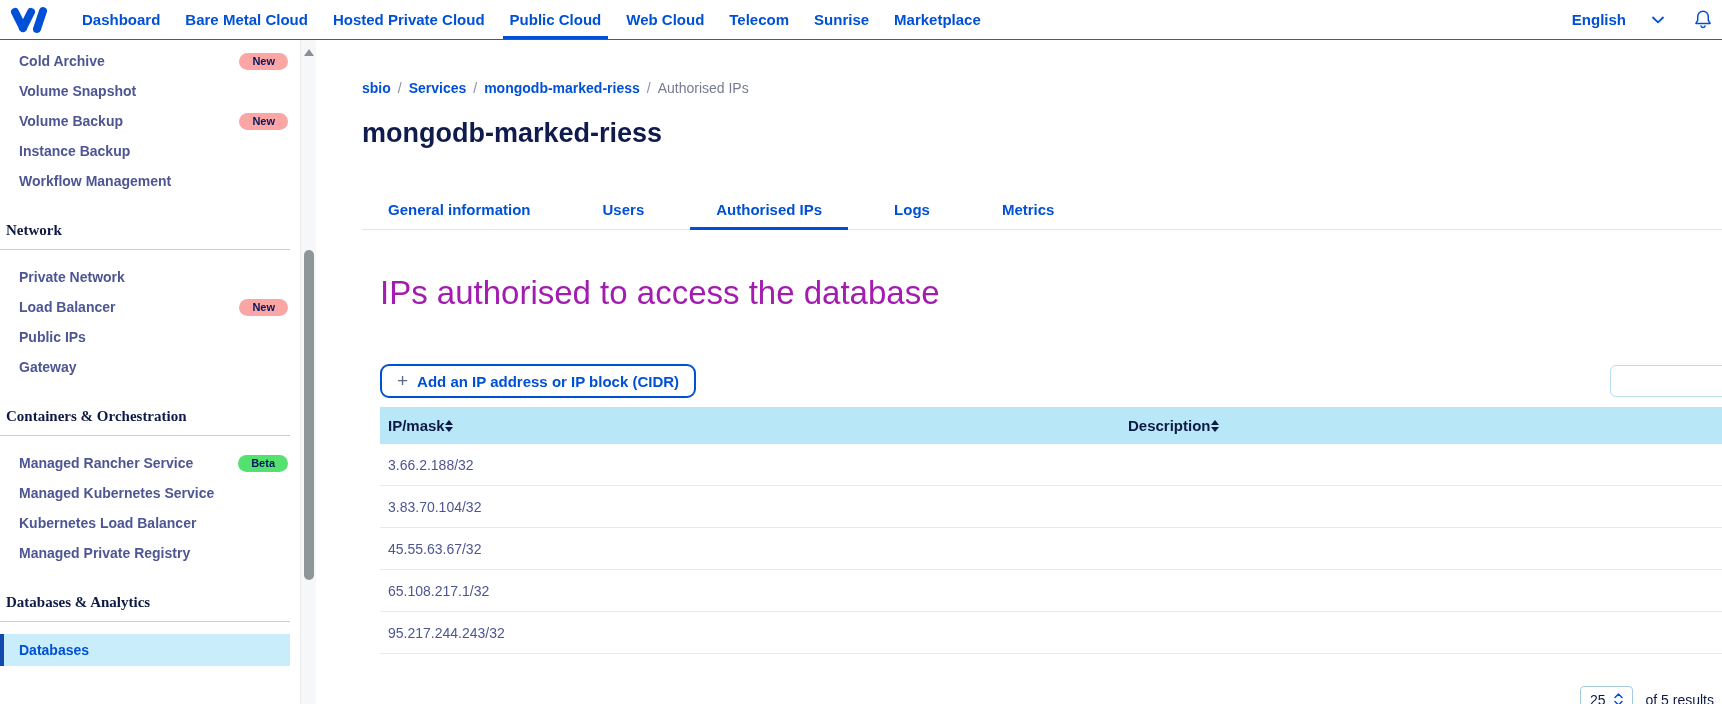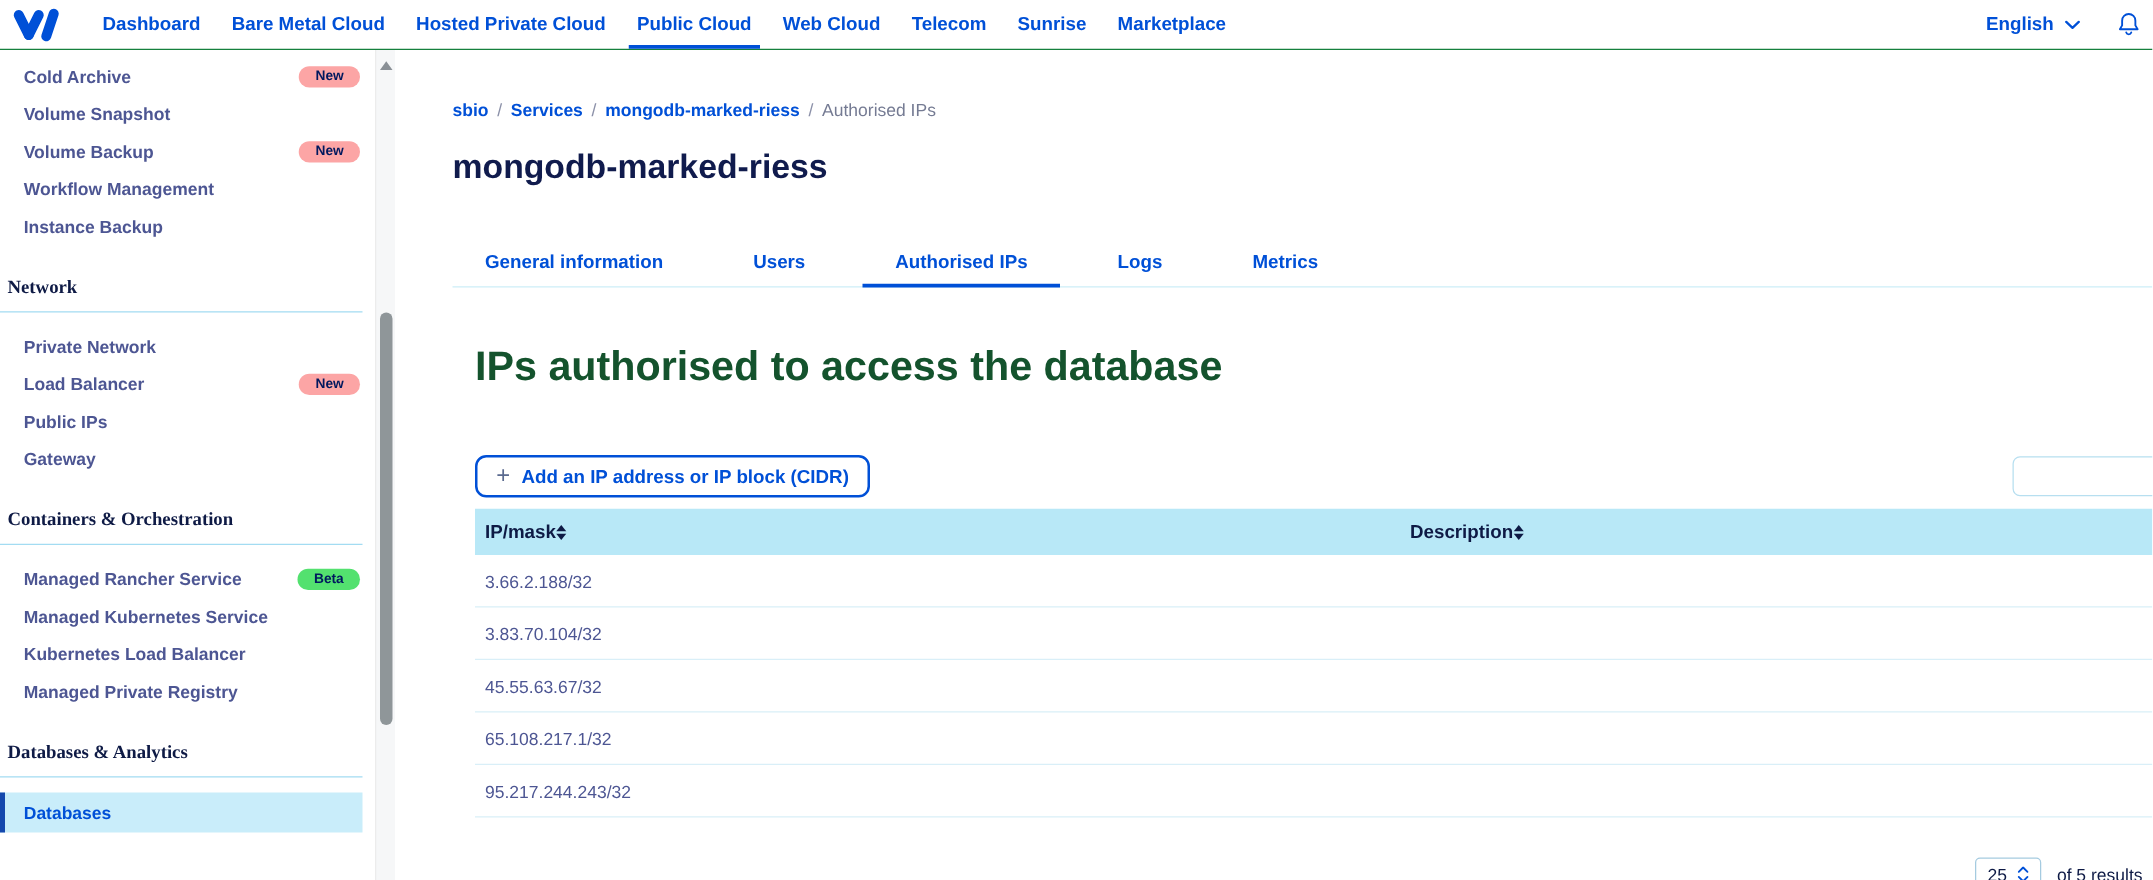--- a/index.html
+++ b/index.html
@@ -6,21 +6,21 @@
   html,body { width:1722px; height:704px; overflow:hidden; background:#fff;
     font-family:"Liberation Sans", sans-serif; }
 
   
   .topbar { height:40px; display:flex; align-items:center; border-bottom:1px solid #15803d; background:#fff; position:relative; }
   .logo { margin-left:8px; display:flex; align-items:center; cursor:pointer; }
   .primary-nav { display:flex; gap:25px; margin-left:30px; height:100%; align-items:center; }
   .nav-item { font-size:15px; font-weight:700; color:#0050d7; position:relative; height:100%; display:flex; align-items:center; cursor:pointer; white-space:nowrap; }
   .nav-item.active::after { content:""; position:absolute; left:-7px; right:-7px; bottom:0; height:3px; background:#0050d7; }
   .topbar-right { margin-left:auto; display:flex; align-items:center; gap:30px; padding-right:10px; }
-  .lang { display:flex; align-items:center; gap:9px; color:#0050d7; font-size:15px; font-weight:600; cursor:pointer; }
+  .lang { display:flex; align-items:center; gap:26px; color:#0050d7; font-size:15px; font-weight:600; cursor:pointer; }
   .bell { display:flex; align-items:center; cursor:pointer; }
 
   
   .layout { display:flex; height:664px; }
 
   
   .sidebar { width:300px; padding-top:6px; overflow:hidden; background:#fff; flex:none; }
   .side-item { height:30px; display:flex; align-items:center; padding-left:19px; font-size:14px; font-weight:600; color:#4d5693; cursor:pointer; }
   .badge { margin-left:auto; margin-right:12px; font-size:11px; font-weight:700; color:#00185e; padding:3px 13px; border-radius:11px; line-height:1; }
   .badge-new { background:#fca5a5; }
@@ -39,21 +39,21 @@
   .breadcrumb a { color:#0050d7; font-weight:700; text-decoration:none; cursor:pointer; }
   .crumb-sep { margin:0 7px; color:#8b90a8; font-weight:400; }
   .crumb-current { color:#757b93; }
   h1 { margin-top:20px; font-size:27px; line-height:32px; font-weight:700; color:#101b4d; }
 
   .tabs { margin-top:52px; display:flex; border-bottom:1px solid #cdeef8; }
   .tab { padding:0 26px 10px; margin-right:20px; font-size:15px; line-height:18px; font-weight:700; color:#0050d7; position:relative; cursor:pointer; white-space:nowrap; }
   .tab.active::after { content:""; position:absolute; left:0; right:0; bottom:-1px; height:3px; background:#0050d7; }
 
   .panel { padding-left:18px; }
-  h2 { margin-top:43px; font-size:33px; line-height:40px; font-weight:700; color:#14532d; }
+  h2 { margin-top:43px; font-size:33px; line-height:40px; font-weight:400; color:#a21caf; }
 
   .toolbar { margin-top:51px; height:34px; position:relative; display:flex; align-items:center; }
   .add-btn { display:inline-flex; align-items:center; gap:9px; height:34px; padding:0 15px; background:#fff; border:2px solid #0050d7; border-radius:9px; color:#0050d7; font-size:15px; font-weight:700; cursor:pointer; font-family:inherit; }
   .plus-glyph { font-size:19px; font-weight:400; color:#5a6a8f; line-height:1; margin-top:-2px; }
   .table-search { position:absolute; right:-28px; top:1px; width:140px; height:32px; border:1px solid #b7dff0; border-radius:6px; background:#fff; outline:none; padding:0 8px; font-family:inherit; }
 
   .datagrid { margin-top:9px; }
   .dg-header { height:37px; background:#b8e8f7; display:flex; align-items:center; }
   .dg-header .col { display:flex; align-items:center; gap:0; font-size:15px; font-weight:700; color:#0e1a45; cursor:pointer; }
   .col-ip { width:748px; padding-left:8px; flex:none; }
@@ -117,24 +117,24 @@
       <span class="badge badge-new">New</span>
     </div>
     <div class="side-item">
       <span>Volume Snapshot</span>
     </div>
     <div class="side-item">
       <span>Volume Backup</span>
       <span class="badge badge-new">New</span>
     </div>
     <div class="side-item">
+      <span>Instance Backup</span>
+    </div>
+    <div class="side-item">
       <span>Workflow Management</span>
-    </div>
-    <div class="side-item">
-      <span>Instance Backup</span>
     </div>
 
     <div class="side-section-title">Network</div>
     <div class="side-item">
       <span>Private Network</span>
     </div>
     <div class="side-item">
       <span>Load Balancer</span>
       <span class="badge badge-new">New</span>
     </div>

